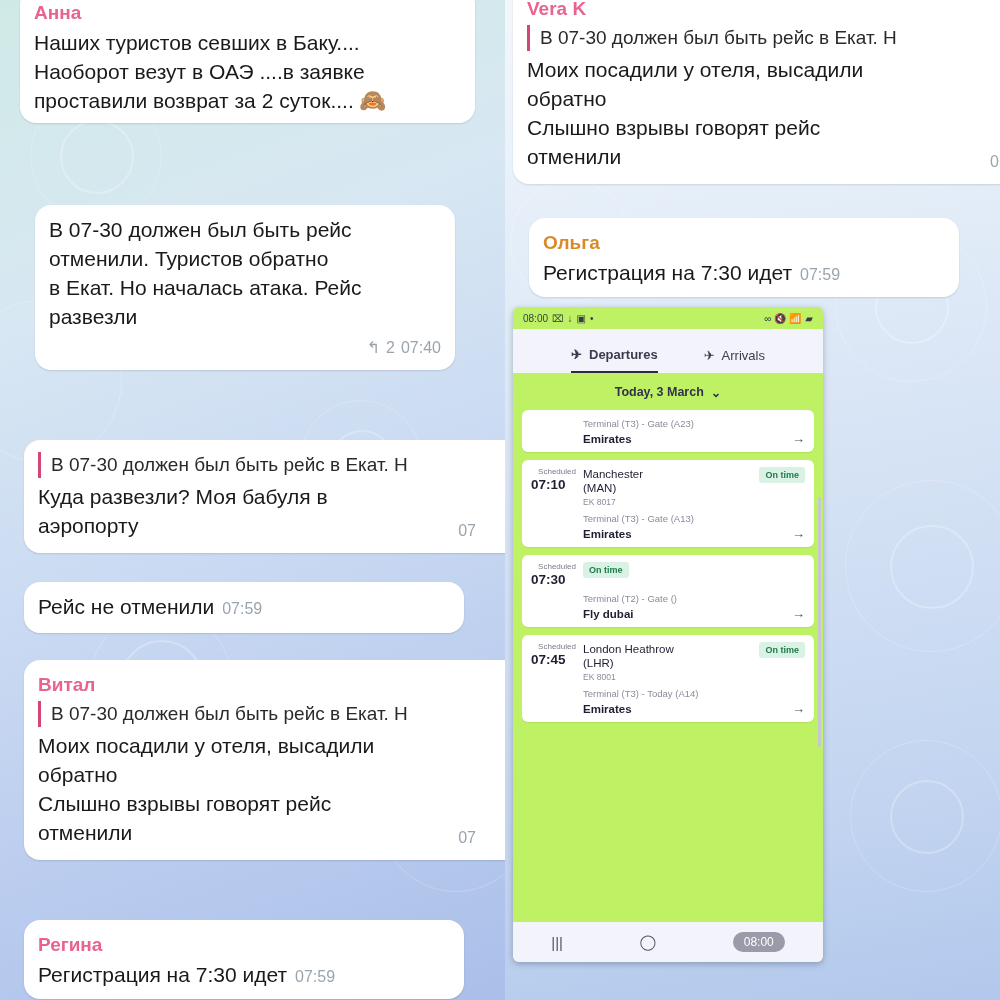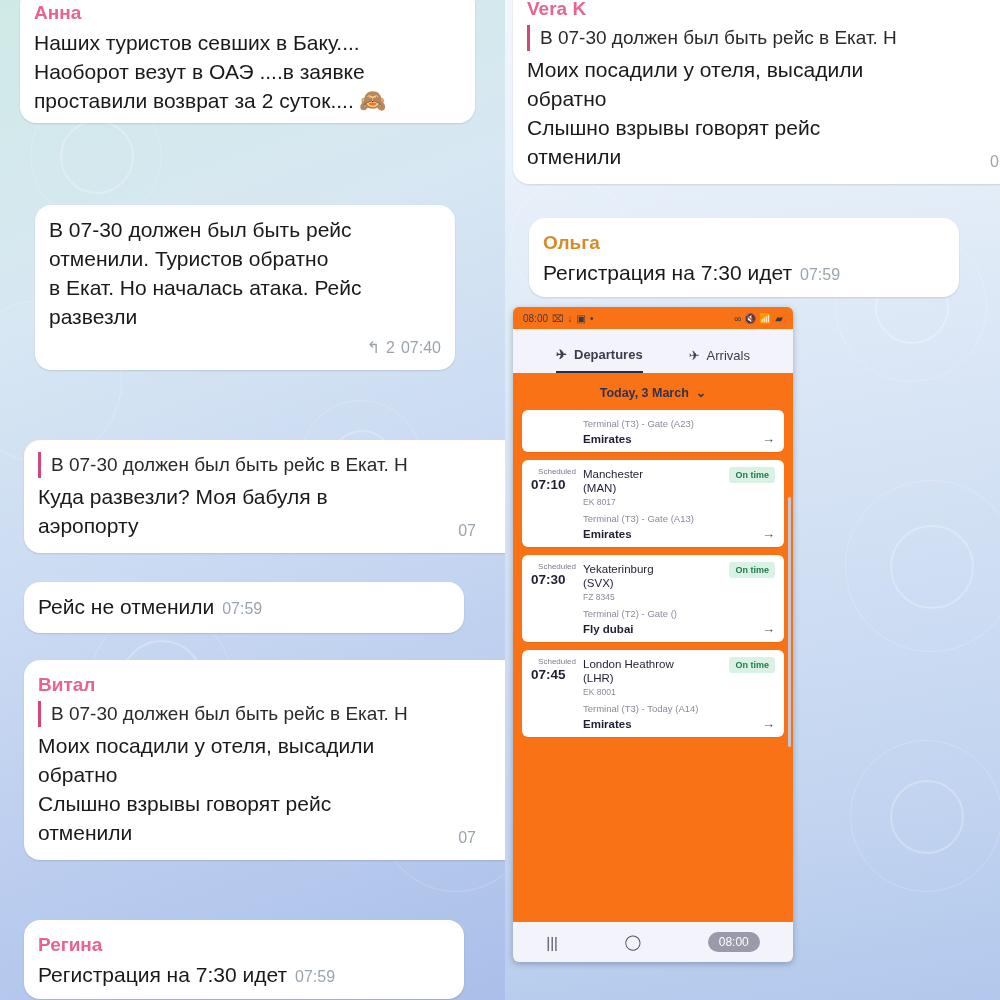--- a/index.html
+++ b/index.html
@@ -47,41 +47,41 @@
     border-left:3px solid #d4467a;
     padding-left:10px;margin:2px 0 4px 0;
     color:#2a2a2a;font-size:19px;line-height:26px;
     white-space:nowrap;overflow:hidden;
   }
   .emoji{font-size:22px;}
   .inline-time{color:#9aa4ad;font-size:16px;margin-left:8px;}
 
   
   .phone{
-    position:absolute;left:513px;top:307px;width:280px;height:655px;
-    background:#f97316;border-radius:6px;overflow:hidden;
+    position:absolute;left:513px;top:307px;width:310px;height:655px;
+    background:#bef264;border-radius:6px;overflow:hidden;
     box-shadow:0 2px 6px rgba(0,0,0,.25);
   }
   .status-bar{
     height:22px;display:flex;align-items:center;justify-content:space-between;
     padding:0 10px;font-size:10px;color:#3a3a4a;
   }
   .status-left{display:flex;align-items:center;gap:4px;}
   .status-right{display:flex;align-items:center;gap:3px;}
   .tabs{
     display:flex;justify-content:center;gap:46px;padding:18px 0 0 0;
     background:#f3f4fb;
   }
   .tab{
     display:flex;align-items:center;gap:7px;font-size:13px;color:#3b3b4d;
     padding-bottom:9px;
   }
   .tab.active{border-bottom:2.5px solid #2b2b44;font-weight:bold;}
   .date-row{
-    display:flex;align-items:center;justify-content:center;gap:7px;
+    display:flex;justify-content:center;gap:7px;
     font-size:12.5px;color:#32324a;font-weight:bold;padding:12px 0 10px 0;
   }
   .flights{padding:0 9px;}
   .flight-card{
     background:#fff;border-radius:6px;margin-bottom:8px;padding:7px 9px 6px 9px;
     box-shadow:0 1px 1px rgba(0,0,0,.07);
   }
   .fc-top{display:flex;align-items:flex-start;}
   .fc-sched{width:52px;flex:0 0 52px;}
   .fc-sched .lbl{font-size:8px;color:#7a7a8c;text-align:center;}
@@ -290,25 +290,20 @@
           <span class="arrow">→</span>
         </div>
       </div>
 
       <div class="flight-card">
         <div class="fc-top">
           <div class="fc-sched">
             <div class="lbl">Scheduled</div>
             <div class="tm">07:30</div>
           </div>
-          <div class="fc-mid">
-            <div class="fc-city">Yekaterinburg</div>
-            <div class="fc-city">(SVX)</div>
-            <div class="fc-code">FZ 8345</div>
-          </div>
           <div class="badge">On time</div>
         </div>
         <div class="fc-term">Terminal (T2) - Gate ()</div>
         <div class="fc-bot">
           <span class="fc-airline">Fly dubai</span>
           <span class="arrow">→</span>
         </div>
       </div>
 
       <div class="flight-card">

